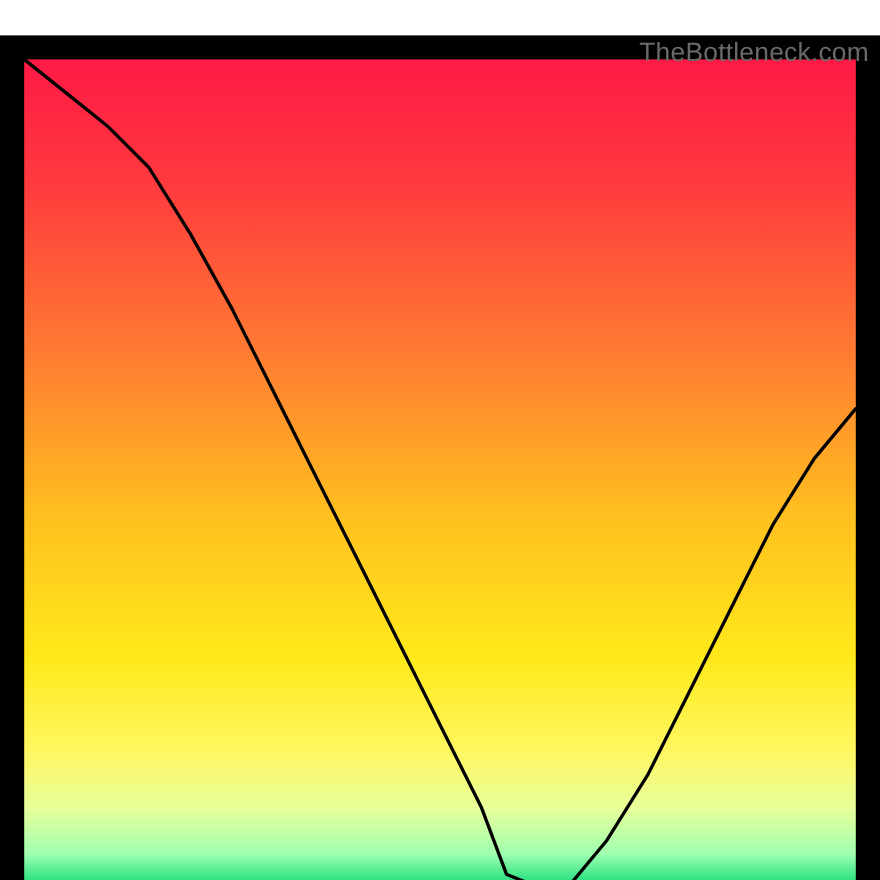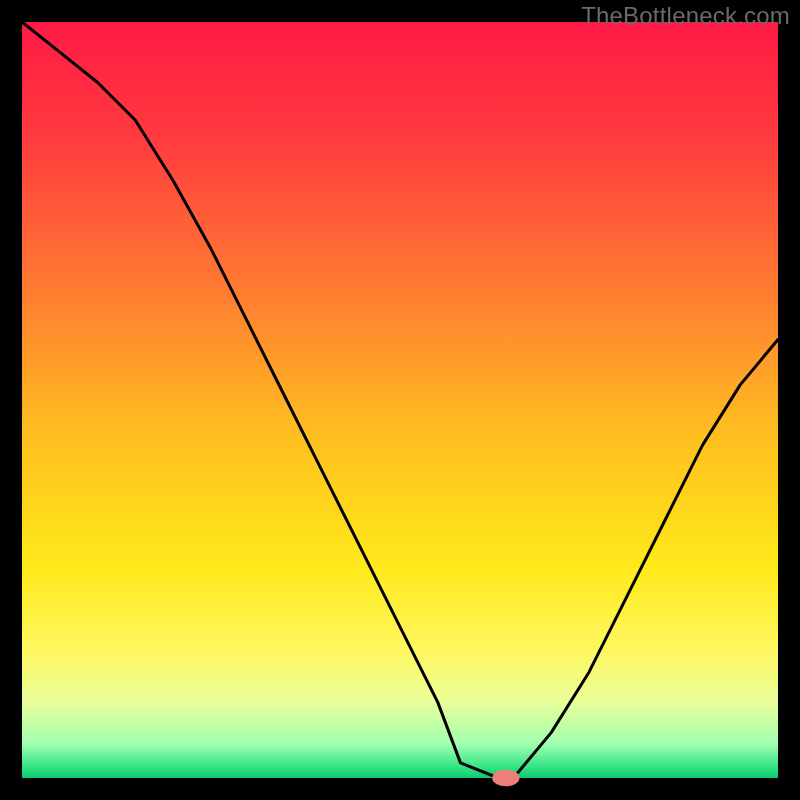--- a/index.html
+++ b/index.html
@@ -7,20 +7,21 @@
     padding: 0;
     width: 800px;
     height: 800px;
     background: #ffffff;
     font-family: Arial, Helvetica, sans-serif;
   }
   .chart-wrap {
     position: relative;
     width: 800px;
     height: 736px;
+    margin-top: 32px;
   }
   .watermark {
     position: absolute;
     top: 2px;
     right: 10px;
     color: #6a6a6a;
     font-size: 24px;
     font-weight: 500;
     letter-spacing: 0.2px;
     z-index: 10;

